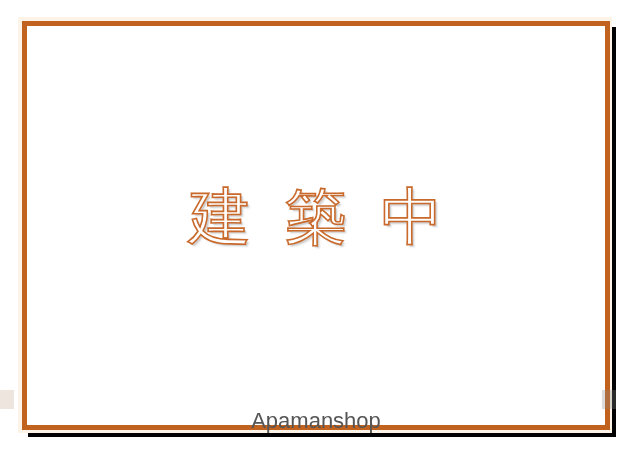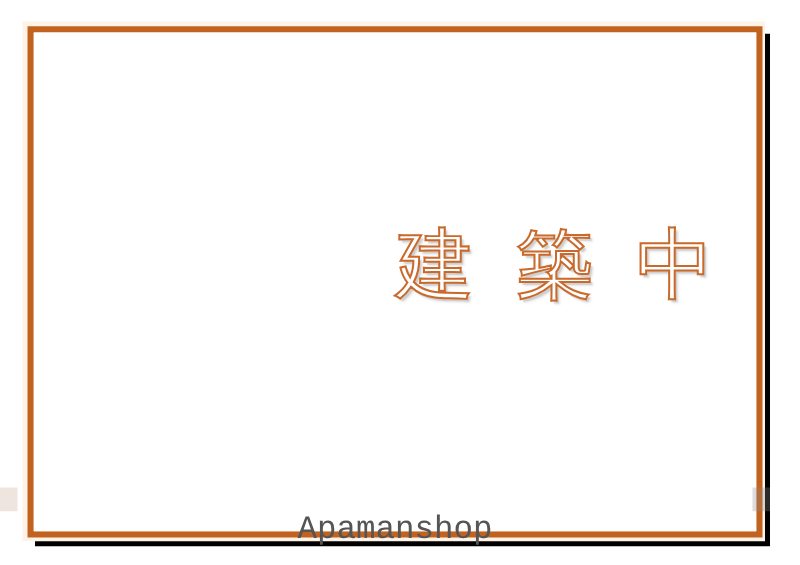--- a/index.html
+++ b/index.html
@@ -73,22 +73,22 @@
        3px 3px 2px rgba(170,170,170,0.22);
     white-space: nowrap;
     user-select: none;
   }
 
   #headline {
     position: absolute;
     left: 0;
     right: 0;
     top: 160px;
-    text-align: right;
-    font-family: Liberation Mono, monospace;
+    text-align: center;
+    font-family: Liberation Sans, sans-serif;
     font-size: 62px;
     line-height: 1;
     letter-spacing: 34px;
     text-indent: 34px;
     font-weight: 400;
   }
 
   #subline {
     position: absolute;
     left: 0;
@@ -101,22 +101,22 @@
     letter-spacing: 1px;
     font-weight: 400;
   }
 
   #brand {
     position: absolute;
     left: 0;
     right: 0;
     top: 384px;
     text-align: center;
-    font-family: Liberation Mono, monospace;
-    font-size: 26px;
+    font-family: Liberation Sans, sans-serif;
+    font-size: 22px;
     line-height: 1;
     color: #555555;
     letter-spacing: 0px;
     user-select: none;
   }
 
   
   .edge-artifact {
     position: absolute;
     top: 390px;

